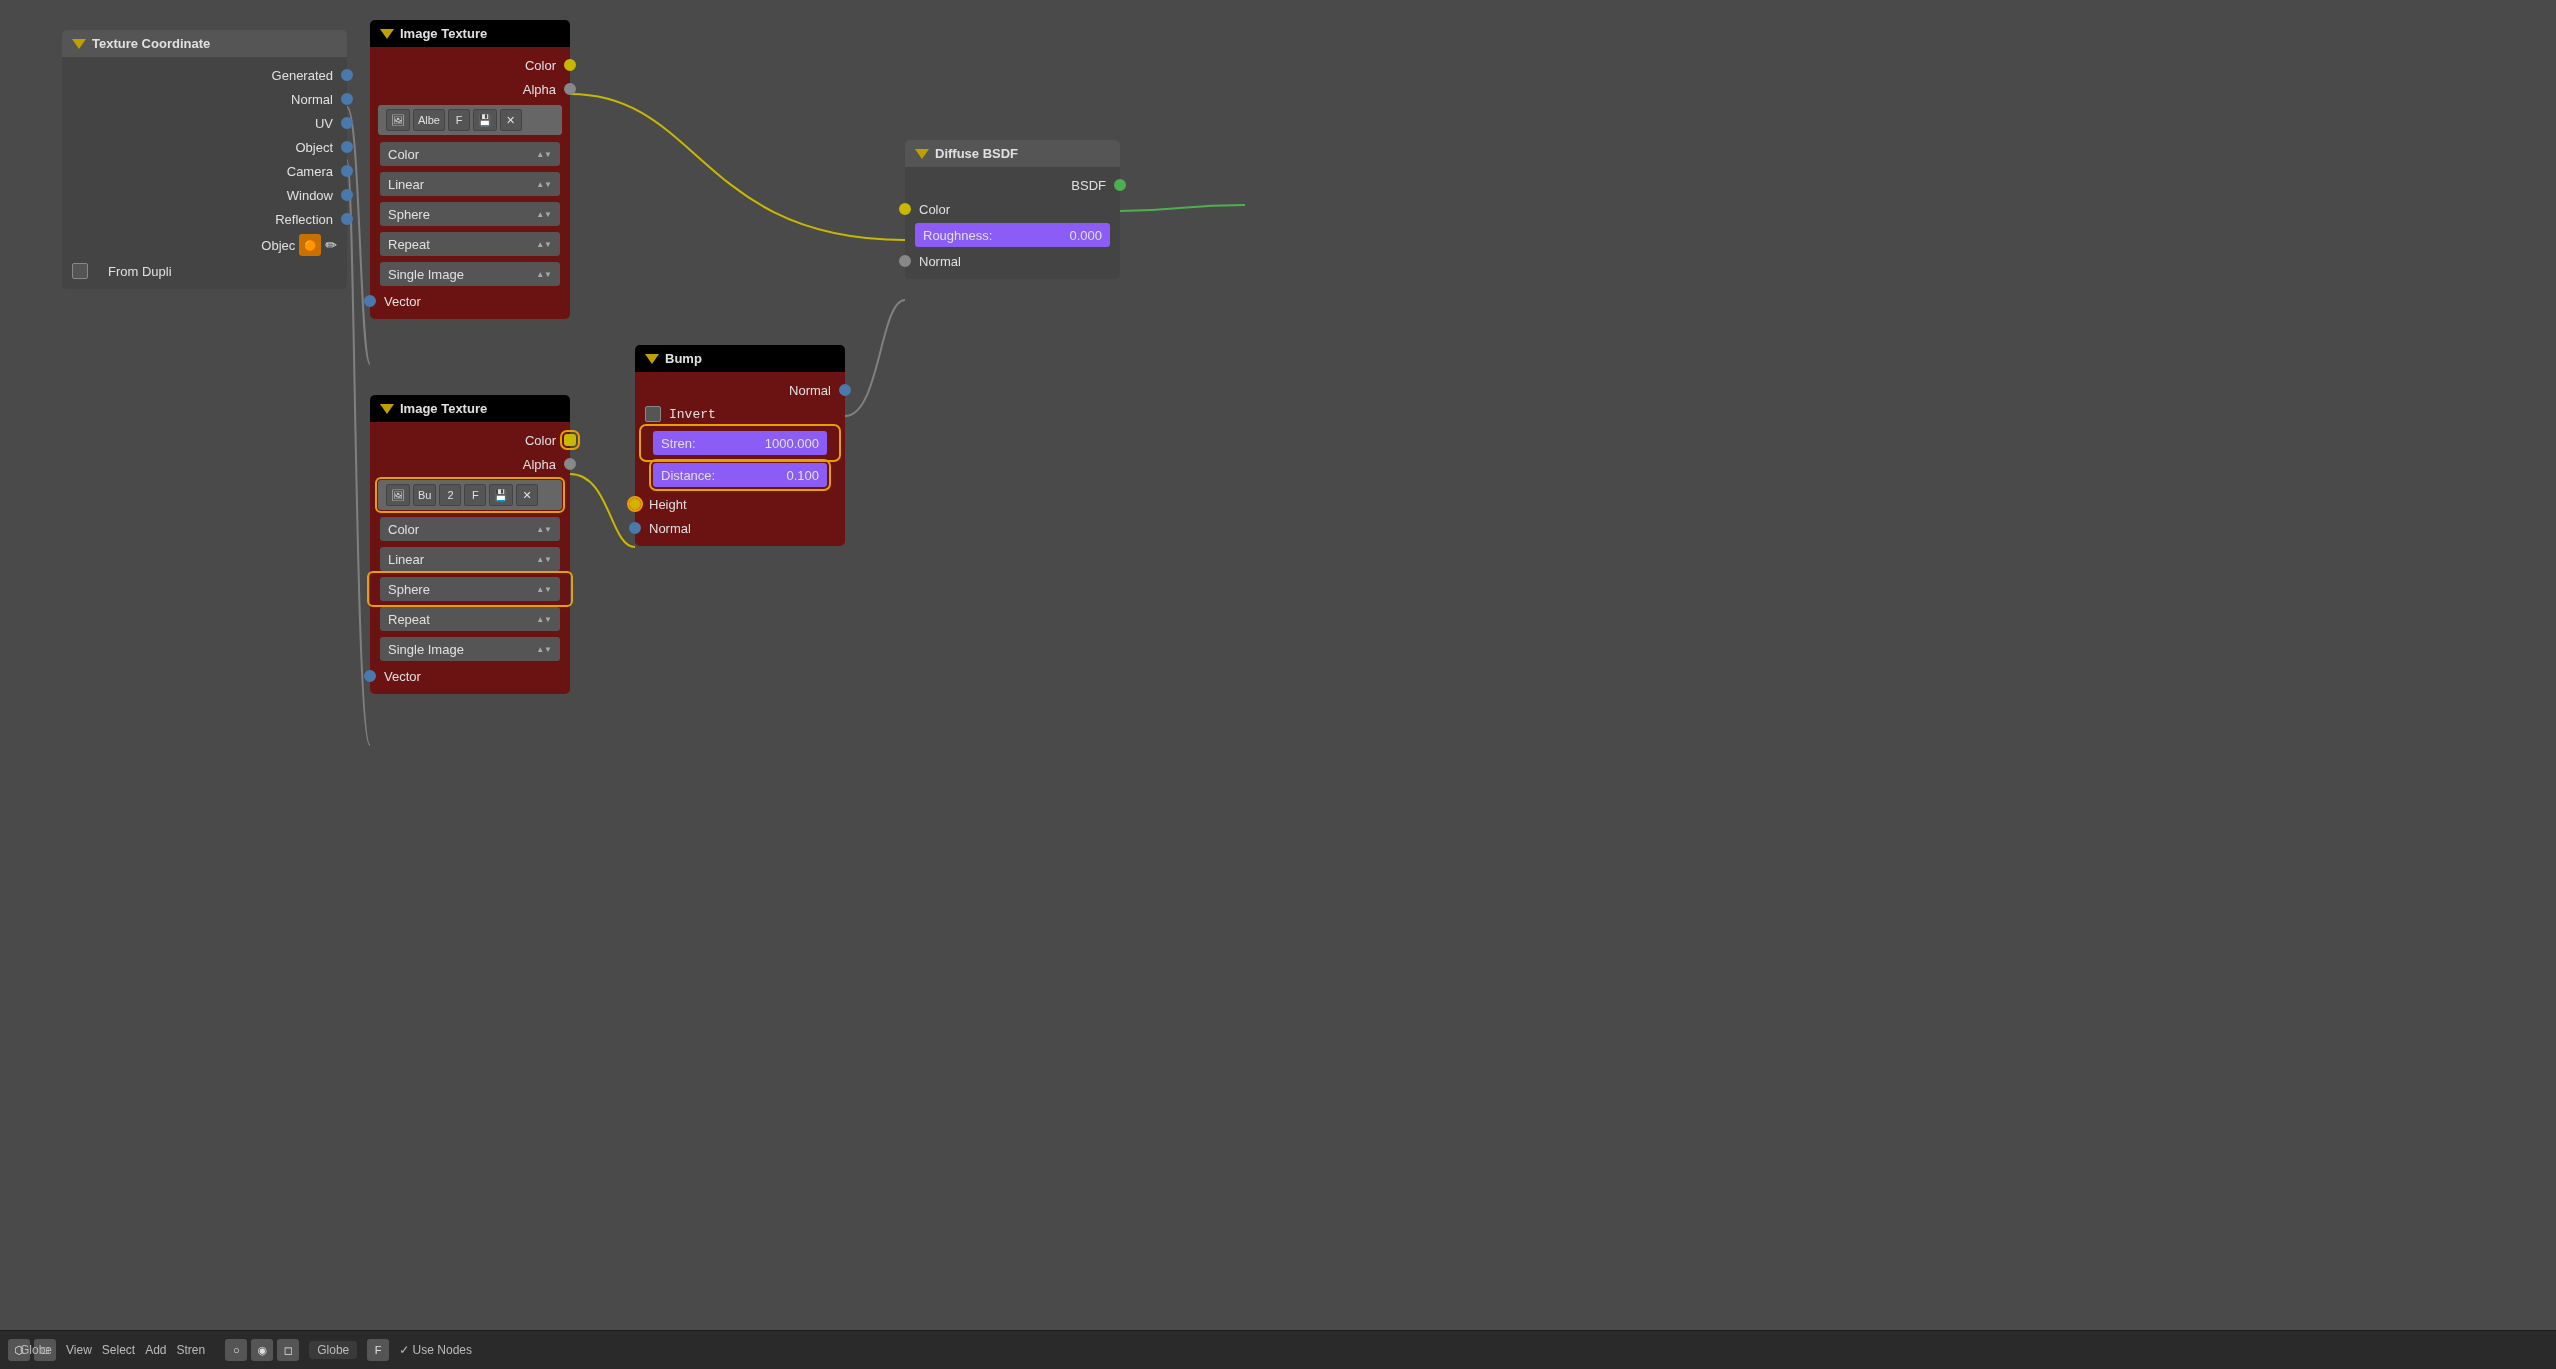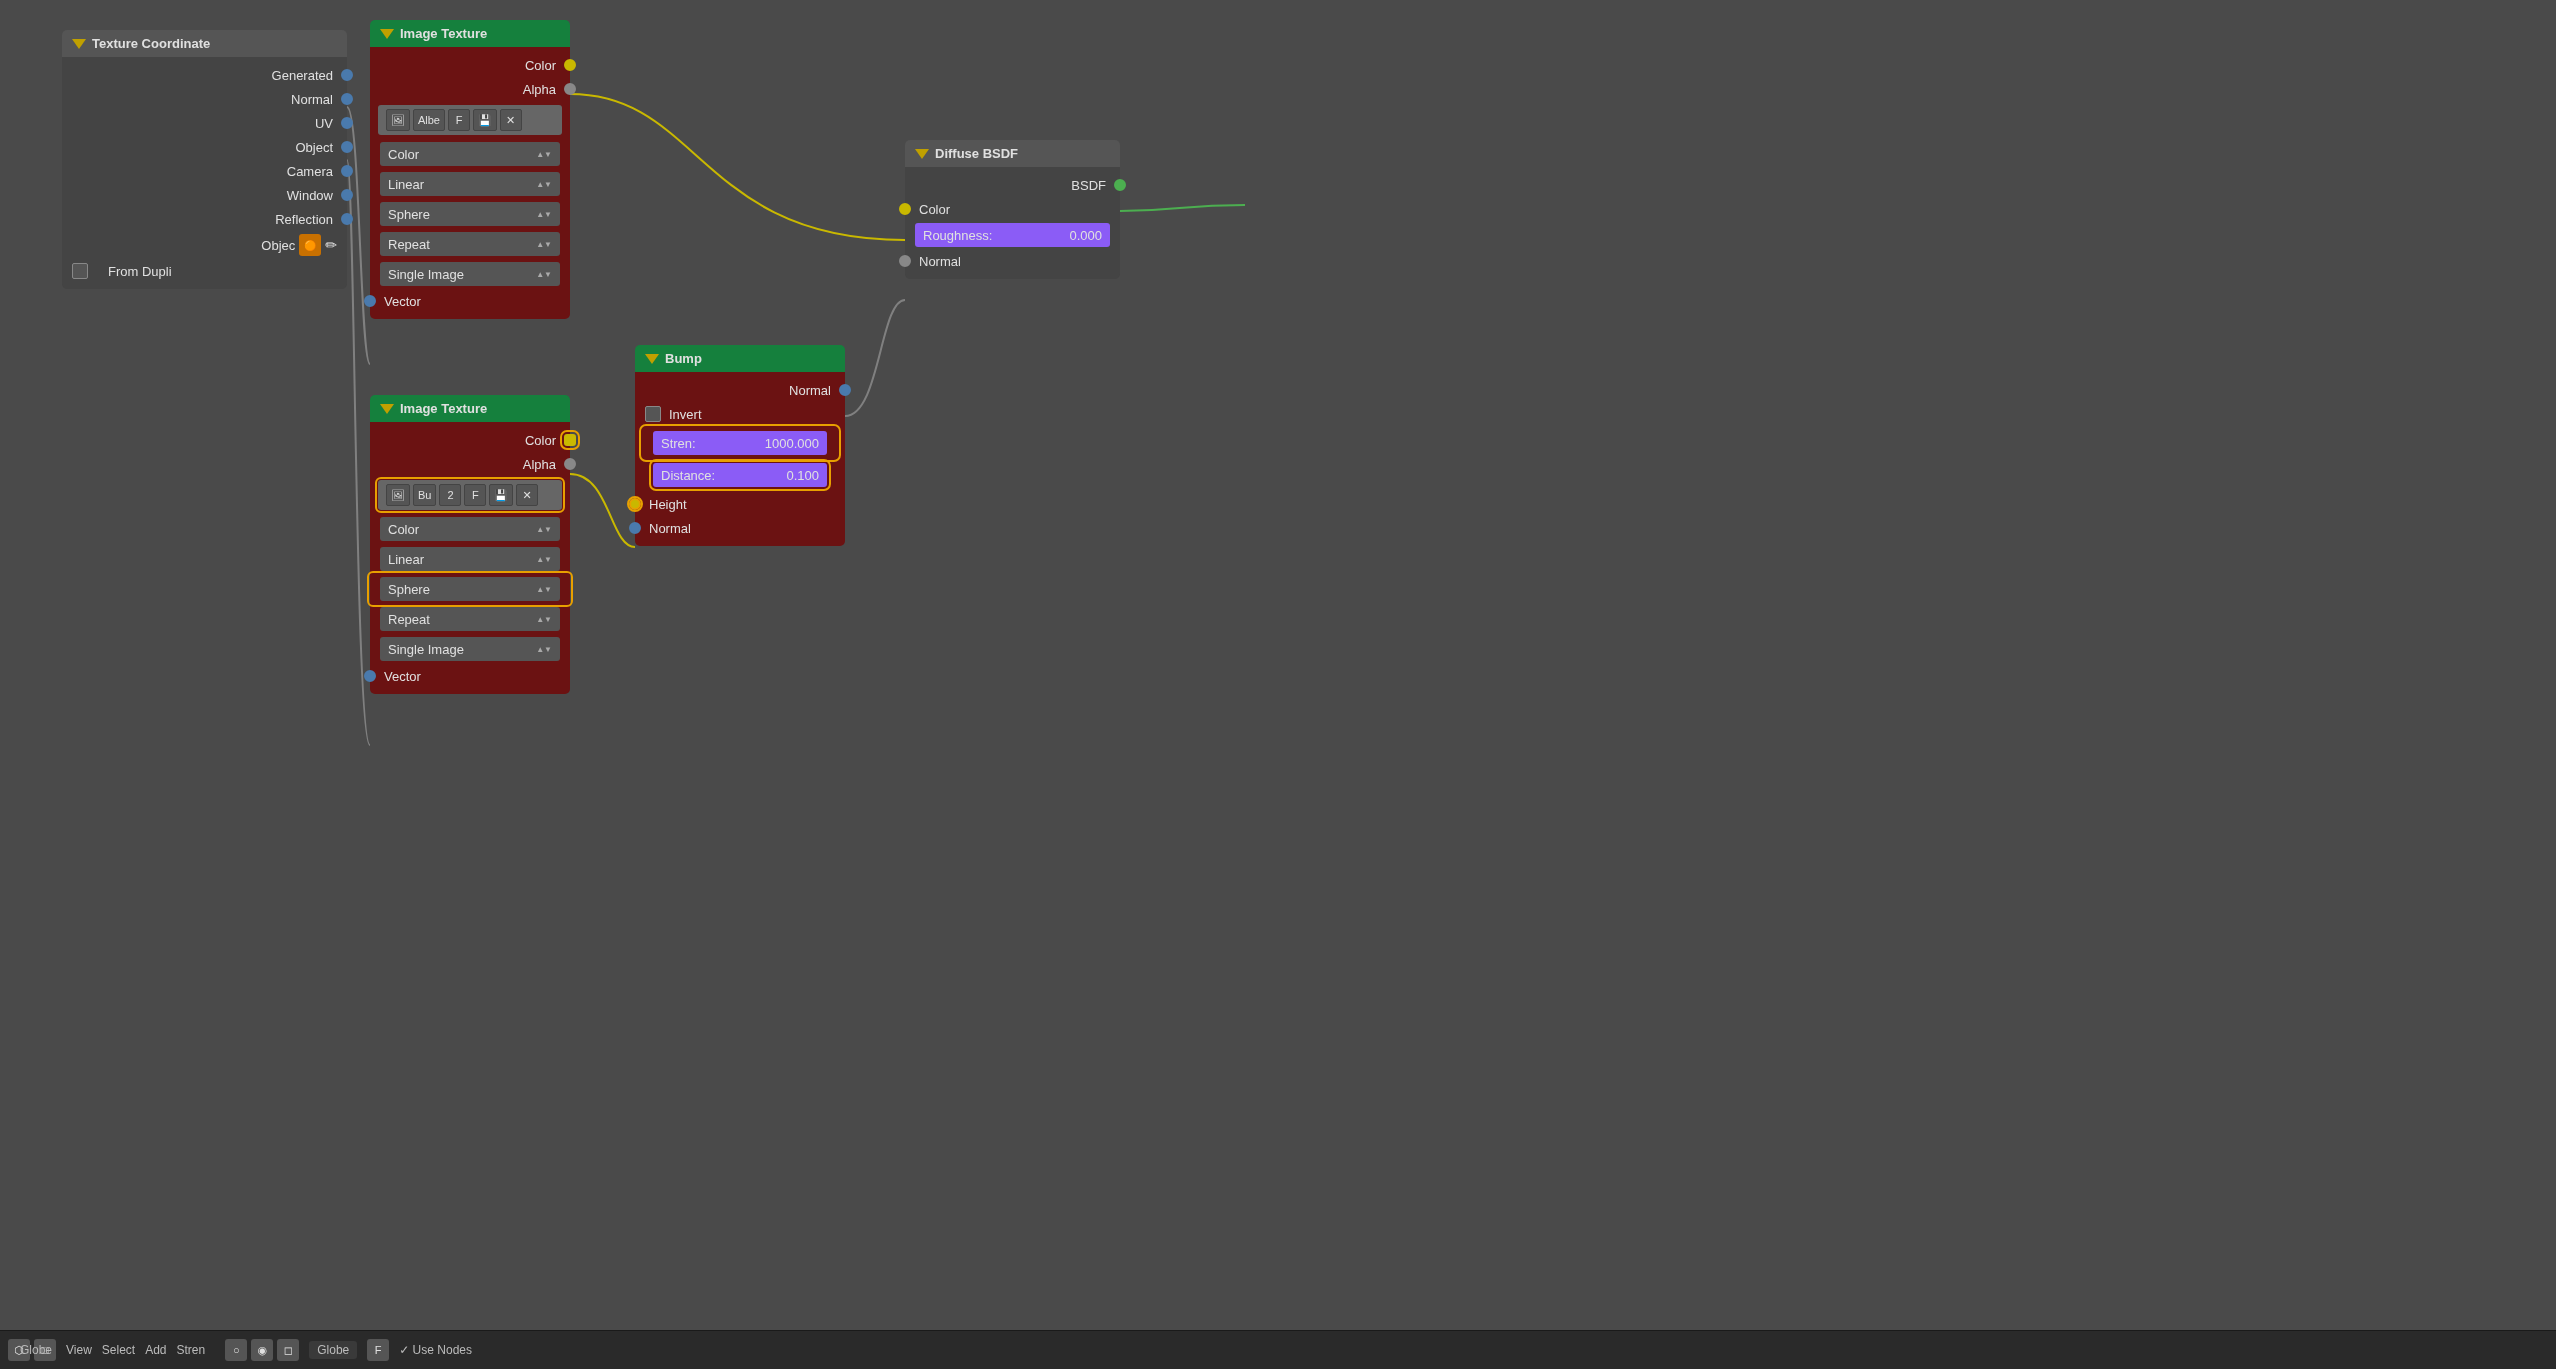--- a/index.html
+++ b/index.html
@@ -165,21 +165,21 @@
       cursor: pointer;
       height: 22px;
       min-width: 22px;
       display: flex;
       align-items: center;
       justify-content: center;
     }
 
     
     .node-dark-red .node-header {
-      background: #15803d;
+      background: #000000;
       align-items: center;
     }
     .node-dark-red .node-body {
       background: #6b1212;
     }
 
     
     .node-dark-gray .node-header {
       background: #555;
     }
@@ -264,20 +264,21 @@
       width: 2556px;
       height: 1330px;
       pointer-events: none;
     }
 
     .checkbox-row {
       display: flex;
       align-items: center;
       gap: 8px;
       padding: 4px 10px;
+      font-family: Liberation Mono, monospace;
     }
 
     .checkbox {
       width: 16px;
       height: 16px;
       background: #555;
       border: 1px solid #888;
       border-radius: 2px;
     }
 

